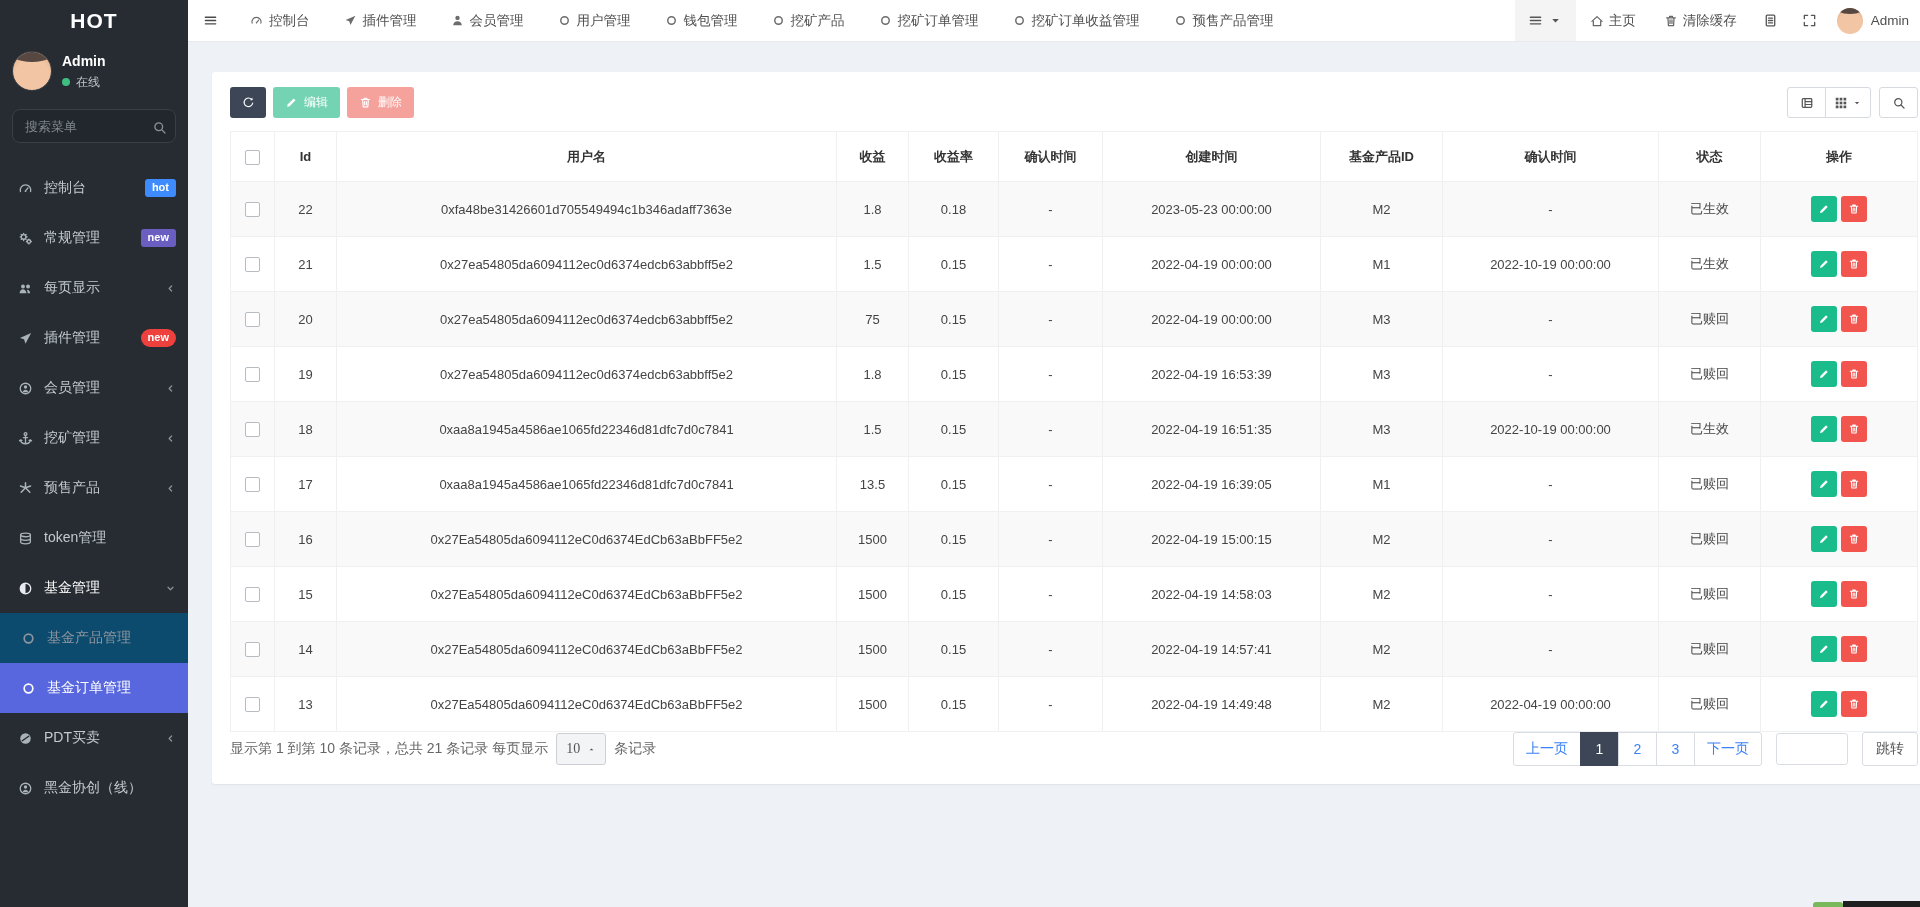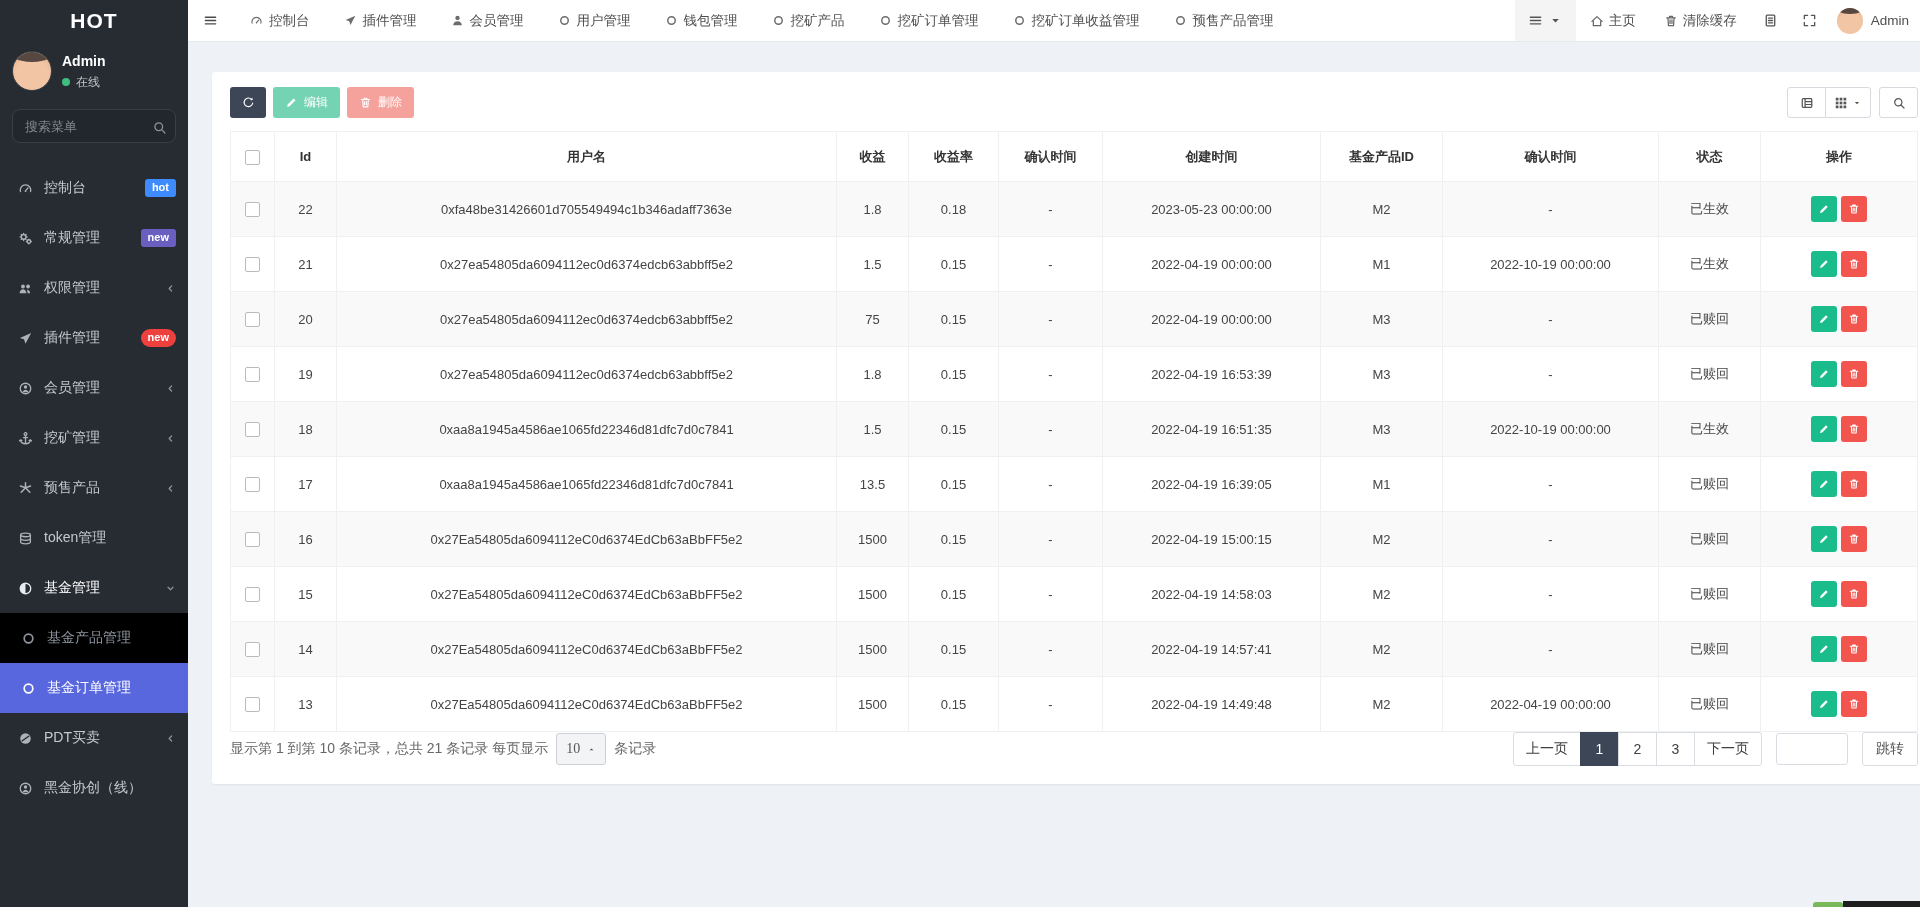--- a/index.html
+++ b/index.html
@@ -32,21 +32,21 @@
   .m-item{height:50px;display:flex;align-items:center;padding:0 12px 0 18px;
         color:#c3c9d0;font-size:14px;cursor:pointer;}
   .m-ic{width:17px;margin-right:9px;display:inline-flex;color:#aab2ba;}
   .m-label{flex:1;white-space:nowrap;}
   .m-badge{font-size:11px;font-weight:bold;color:#fff;padding:2px 7px;border-radius:3px;line-height:1.2;}
   .m-badge.pill{border-radius:9px;}
   .m-chev{color:#8a9199;display:inline-flex;}
   .m-chev .ic{width:11px;height:11px;stroke-width:1.8;}
   .m-item.parent-active{color:#fff;}
   .m-item.parent-active .m-ic{color:#e7eaee;}
-  .m-sub .m-item{background:#000000;color:#8f969e;padding-left:21px;}
+  .m-sub .m-item{background:#0c4a6e;color:#8f969e;padding-left:21px;}
   .m-sub .m-item .m-ic{color:#8f969e;}
   .m-sub .m-item.active{background:#5867dd;color:#fff;}
   .m-sub .m-item.active .m-ic{color:#fff;}
 
   
   .topnav{position:absolute;left:188px;right:0;top:0;height:41px;background:#fff;
         border-bottom:1px solid #e6e9ed;display:flex;align-items:center;z-index:5;}
   .nav-toggle{padding:0 15px;color:#4a4a4a;display:inline-flex;cursor:pointer;}
   .tabs{display:flex;align-items:center;height:100%;}
   .tab{display:flex;align-items:center;gap:6px;padding:0 17px;color:#4f4f4f;font-size:13.5px;
@@ -92,21 +92,21 @@
   .act{width:26px;height:26px;border-radius:3px;display:inline-flex;align-items:center;
        justify-content:center;color:#fff;margin:0 2px;cursor:pointer;}
   .act .ic{width:12px;height:12px;}
 
   
   .table-footer{display:flex;align-items:center;color:#666;font-size:14px;}
   .size-box{display:inline-flex;align-items:center;gap:7px;border:1px solid #ccd0d4;background:#f3f4f5;
         border-radius:3px;height:30px;padding:0 9px;margin:0 8px;color:#555;cursor:pointer;font-family:Liberation Serif, serif;}
   .size-box .ic{width:9px;height:9px;}
   .pager{margin-left:auto;display:flex;align-items:center;}
-  .pg{min-width:39px;height:34px;border:1px solid #d9dde2;background:#fff;color:#404040;
+  .pg{min-width:39px;height:34px;border:1px solid #d9dde2;background:#fff;color:#3b82f6;
       display:inline-flex;align-items:center;justify-content:center;font-size:14px;padding:0 12px;
       margin-left:-1px;cursor:pointer;box-sizing:border-box;}
   .pg.first{border-radius:3px 0 0 3px;margin-left:0;}
   .pg.last{border-radius:0 3px 3px 0;}
   .pg.active{background:#3d4656;color:#fff;border-color:#3d4656;}
   .jump-input{width:72px;height:32px;border:1px solid #d9dde2;border-radius:3px;margin-left:14px;
       background:#fff;outline:none;font-size:14px;padding:0 6px;box-sizing:border-box;}
   .jump-btn{height:34px;padding:0 13px;border:1px solid #d9dde2;background:#fff;border-radius:3px;
       margin-left:14px;color:#555;font-size:14px;cursor:pointer;font-family:inherit;}
 
@@ -168,21 +168,21 @@
         </div>
         <div class="m-item">
           <span class="m-ic">
             <svg class="ic " viewBox="0 0 16 16">
               <circle cx="5.3" cy="5.8" r="2.1" fill="currentColor" stroke="none"></circle>
               <circle cx="10.7" cy="5.8" r="2.1" fill="currentColor" stroke="none"></circle>
               <path d="M1.6 13c.4-2.7 1.9-4.1 3.7-4.1s3.3 1.4 3.7 4.1z" fill="currentColor" stroke="none"></path>
               <path d="M9.6 9.2c1.9.2 3.1 1.5 3.4 3.8h-2.6z" fill="currentColor" stroke="none"></path>
             </svg>
           </span>
-          <span class="m-label">权限管理</span>
+          <span class="m-label">每页显示</span>
           <span class="m-chev">
             <svg class="ic " viewBox="0 0 16 16">
               <path d="M9.6 4.4L6 8l3.6 3.6" stroke-width="1.8"></path>
             </svg>
           </span>
         </div>
         <div class="m-item">
           <span class="m-ic">
             <svg class="ic " viewBox="0 0 16 16">
               <path d="M14 2L2 7.4l4.4 1.5L8 13.6l2.2-4.4L14 2z" fill="currentColor" stroke="none"></path>

